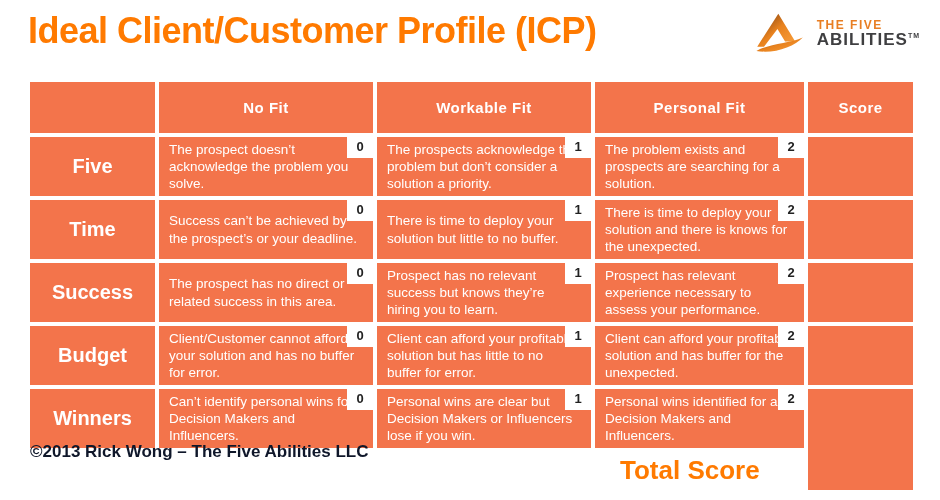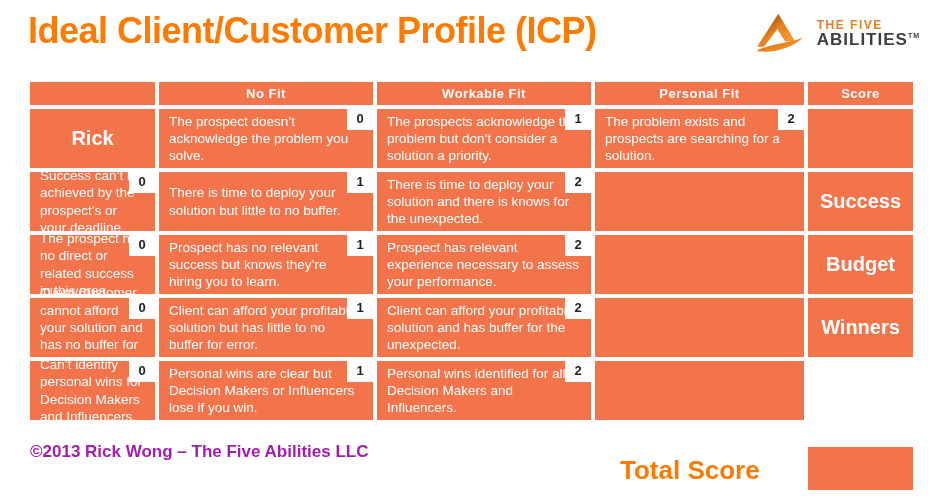--- a/index.html
+++ b/index.html
@@ -18,41 +18,41 @@
   .logo-line2 { color:#3F3F41; font-size:17px; font-weight:bold; letter-spacing:1px; }
   .tm { font-size:7px; vertical-align:super; font-weight:bold; color:#3F3F41; }
 
   .table {
     position:absolute; left:30px; top:82px;
     display:grid; grid-template-columns:125px 214px 214px 209px 105px;
     gap:4px;
   }
   .hcell, .lcell, .cell, .scell { background:#F3744B; color:#ffffff; box-sizing:border-box; }
   .hcell {
-    height:23px; display:flex; align-items:center; justify-content:center;
-    font-weight:bold; font-size:13px; letter-spacing:0.5px;
+    height:51px; display:flex; align-items:center; justify-content:center;
+    font-weight:bold; font-size:15px; letter-spacing:0.5px;
   }
   .lcell {
     height:59px; display:flex; align-items:center; justify-content:center;
     font-weight:bold; font-size:20px;
   }
   .cell {
     height:59px; position:relative; display:flex; align-items:center;
     padding:2px 10px; font-size:13.5px; line-height:1.28;
   }
   .scell { height:59px; }
   .badge {
     position:absolute; top:0; right:0; width:26px; height:21px;
     background:#ffffff; color:#222222; font-weight:bold; font-size:13px;
     display:flex; align-items:center; justify-content:center;
   }
 
   .copyright {
     position:absolute; left:30px; top:442px;
-    font-size:17px; font-weight:bold; color:#a21caf;
+    font-size:17px; font-weight:bold; color:#0f172a;
   }
   .total-label {
     position:absolute; left:620px; top:455px; width:178px; 
     font-size:26px; font-weight:bold; color:#FF7A00;
   }
   .total-box {
     position:absolute; left:808px; top:447px; width:105px; height:43px;
     background:#F3744B;
   }
 </style>
@@ -80,35 +80,36 @@
 </div>
 
 <div class="table">
 
   <div class="hcell"></div>
   <div class="hcell">No Fit</div>
   <div class="hcell">Workable Fit</div>
   <div class="hcell">Personal Fit</div>
   <div class="hcell">Score</div>
 
-  <div class="lcell">Rick</div>
+  <div class="lcell">Five</div>
   <div class="cell">
     <span class="badge">0</span>
     <span class="cell-text">The prospect doesn’t acknowledge the problem you solve.</span>
   </div>
   <div class="cell">
     <span class="badge">1</span>
     <span class="cell-text">The prospects acknowledge the problem but don’t consider a solution a priority.</span>
   </div>
   <div class="cell">
     <span class="badge">2</span>
     <span class="cell-text">The problem exists and prospects are searching for a solution.</span>
   </div>
   <div class="scell"></div>
 
+  <div class="lcell">Time</div>
   <div class="cell">
     <span class="badge">0</span>
     <span class="cell-text">Success can’t be achieved by the prospect’s or your deadline.</span>
   </div>
   <div class="cell">
     <span class="badge">1</span>
     <span class="cell-text">There is time to deploy your solution but little to no buffer.</span>
   </div>
   <div class="cell">
     <span class="badge">2</span>

